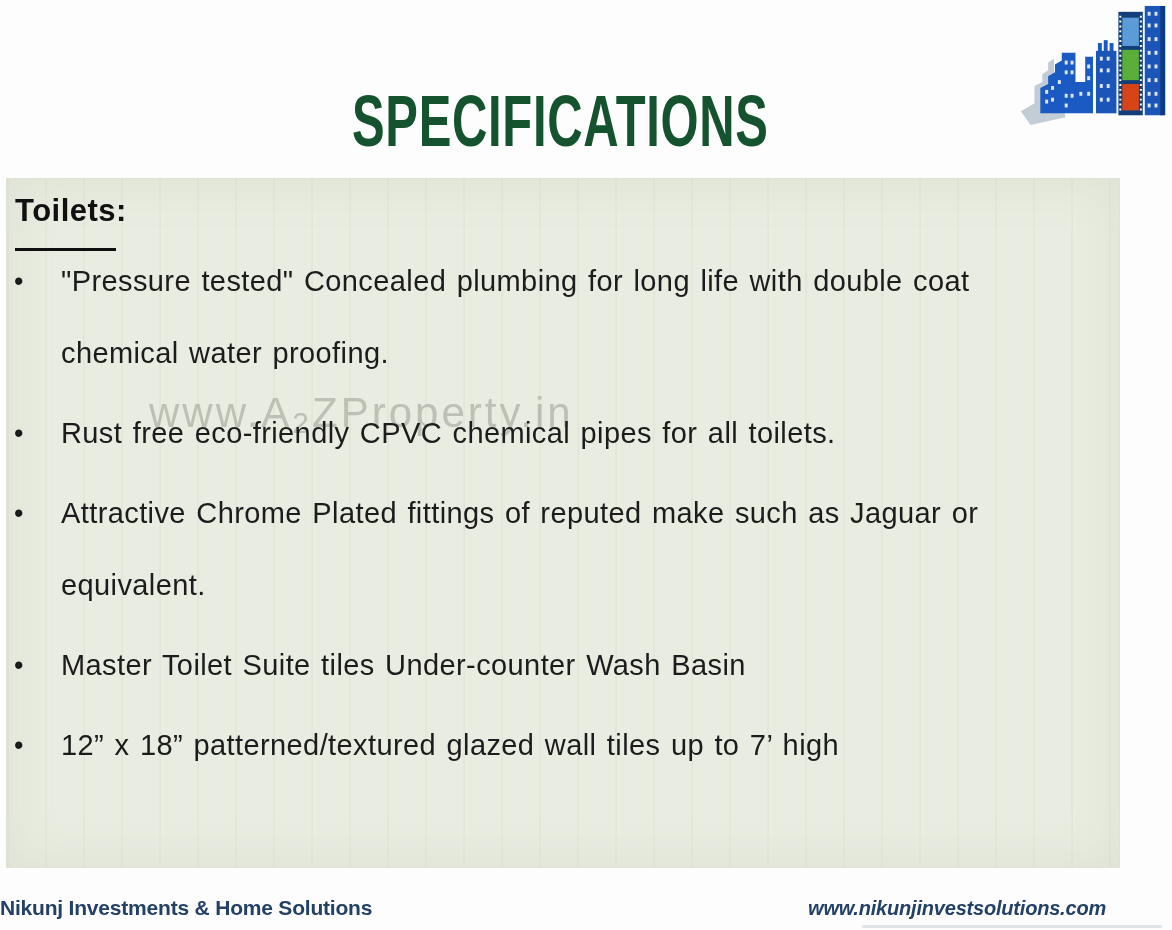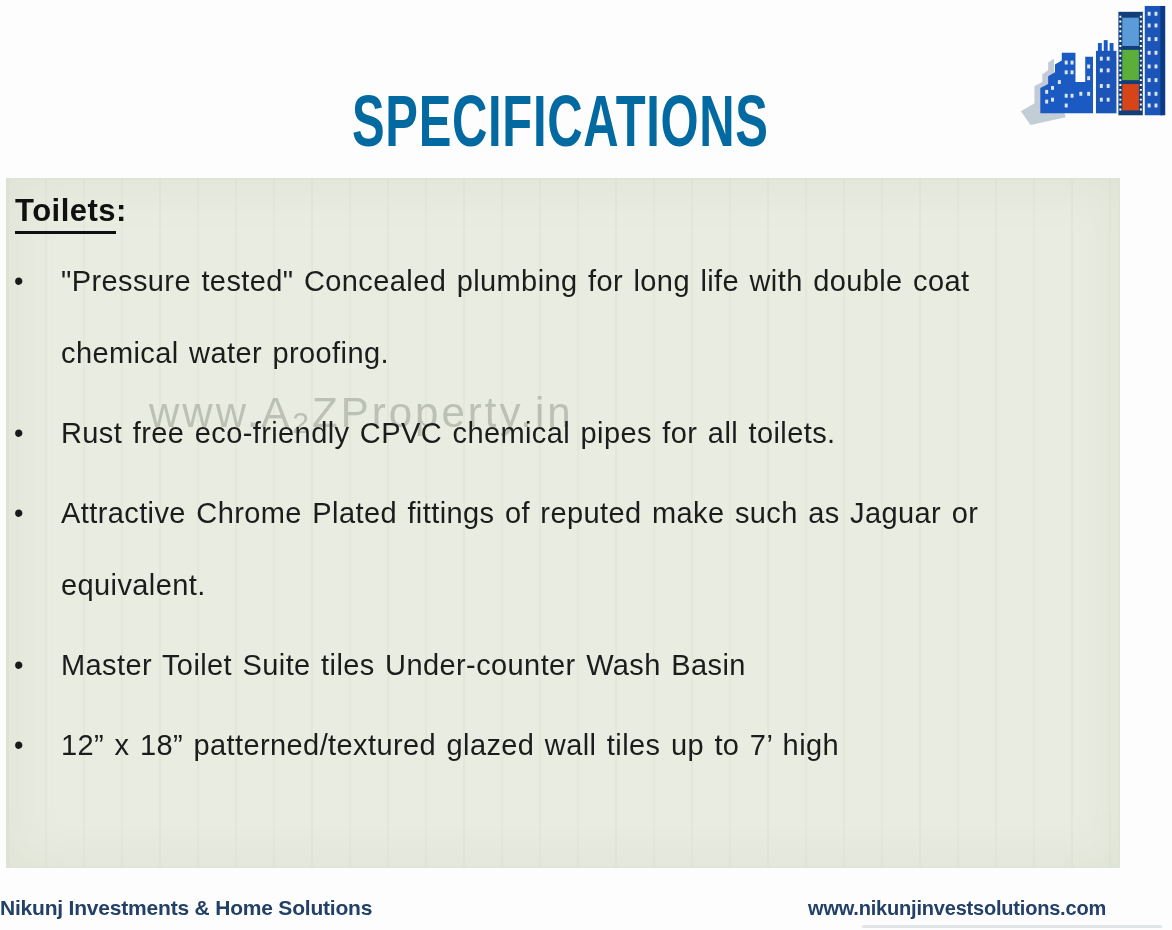--- a/index.html
+++ b/index.html
@@ -3,52 +3,52 @@
 <meta charset="utf-8">
 <style>
   html,body{margin:0;padding:0;background:#fff;}
   .slide{
     position:relative;width:1172px;height:930px;background:#fdfdfd;
     font-family:"Liberation Sans",sans-serif;overflow:hidden;
   }
   
   .title{
     position:absolute;top:80px;left:0;width:1120px;text-align:center;
-    font-size:72px;font-weight:bold;color:#0369a1;white-space:nowrap;
+    font-size:72px;font-weight:bold;color:#14532d;white-space:nowrap;
   }
   .title .squeeze{display:inline-block;transform:scaleX(.68);transform-origin:center;letter-spacing:1px;}
   
   .logo{position:absolute;top:4px;right:4px;width:148px;height:122px;}
   
   .panel{
     position:absolute;left:6px;top:178px;width:1114px;height:690px;
     background:#e9ece0;border:1px solid #dfe3d6;box-sizing:border-box;
     background-image:repeating-linear-gradient(90deg,rgba(120,140,110,.05) 0 2px,rgba(0,0,0,0) 2px 38px);
     box-shadow:inset 0 0 46px rgba(185,196,175,.25);
   }
   .heading{margin:14px 0 0 8px;font-size:31px;font-weight:bold;color:#101010;letter-spacing:.5px;}
-  .heading .uword{border-bottom:3px solid #101010;padding-bottom:3px;}
+  .heading .uword{border-bottom:3px solid #101010;padding-bottom:20px;}
   ul.specs{list-style:none;margin:16px 0 0 0;padding:0;position:relative;z-index:2;}
   li.spec{display:flex;margin-bottom:8px;}
   .dot{flex:none;width:47px;padding-left:7px;font-size:27px;line-height:72px;color:#1a1a1a;}
   .txt{flex:1;max-width:1012px;font-size:29px;line-height:72px;color:#1c1c1c;letter-spacing:.4px;word-spacing:2px;}
   
   .wm-url{
     position:absolute;left:142px;top:210px;z-index:1;
     font-size:42px;color:rgba(125,133,122,.42);letter-spacing:3px;white-space:nowrap;
   }
   .wm-url .sub{font-size:30px;vertical-align:-6px;}
   
   .footer-company{
     position:absolute;top:896px;left:0;width:1120px;text-align:left;
     font-size:21px;font-weight:bold;color:#234066;letter-spacing:-.2px;
   }
   .footer-site{
     position:absolute;top:897px;right:66px;
-    font-size:20px;font-weight:bold;color:#234066;letter-spacing:-.2px;
+    font-size:20px;font-weight:bold;color:#234066;letter-spacing:-.2px;font-style:italic;
   }
   .edge-smudge{
     position:absolute;top:925px;right:10px;width:300px;height:3px;
     background:rgba(45,75,115,.14);border-radius:2px;
   }
 </style>
 </head>
 <body>
 
 <div class="slide">

